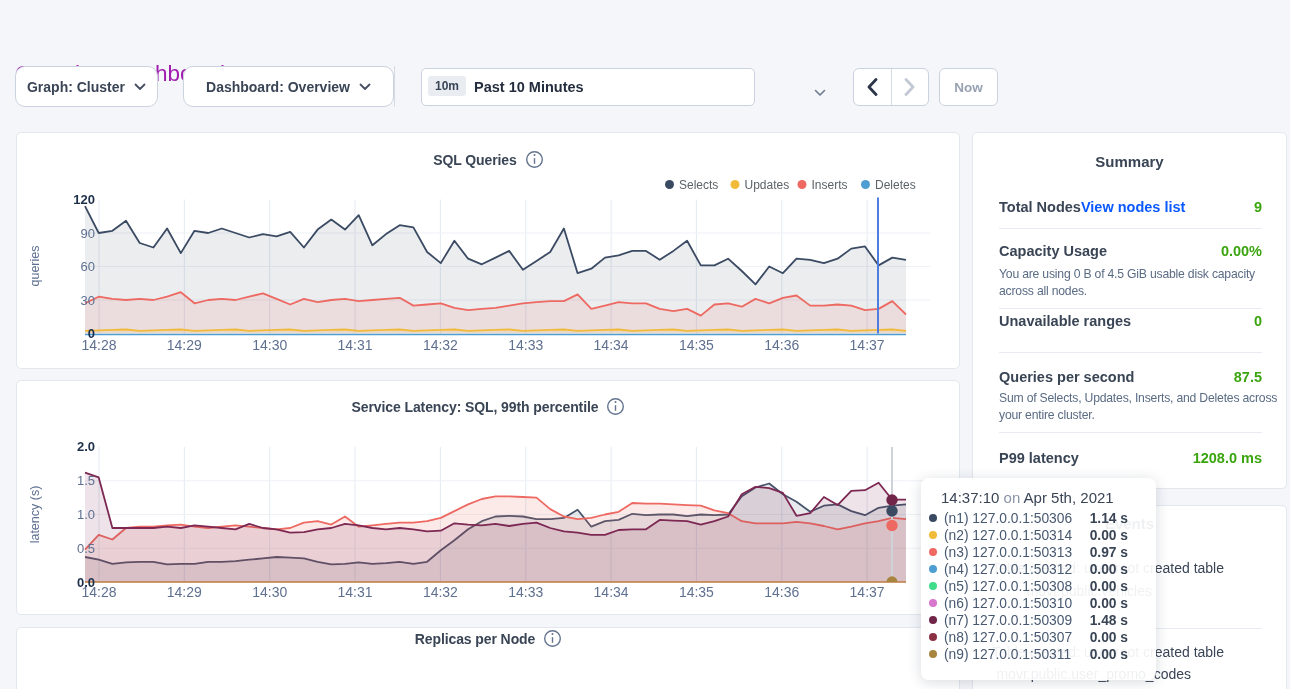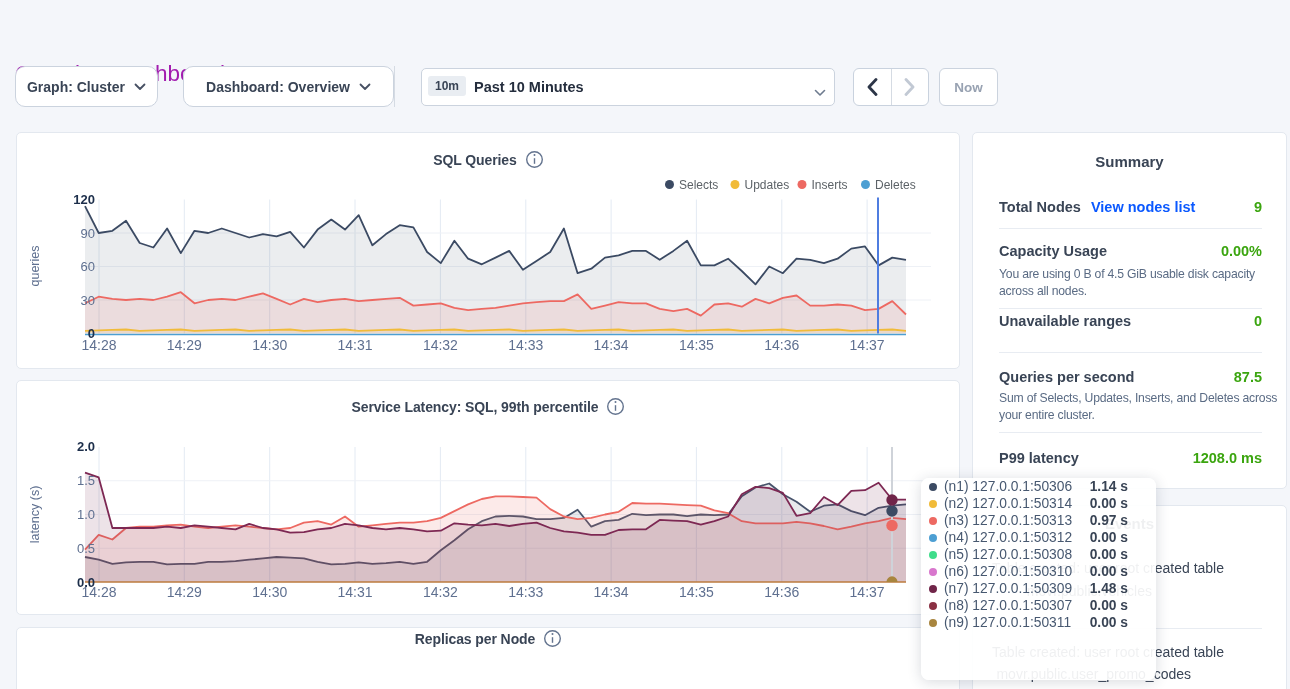--- a/index.html
+++ b/index.html
@@ -20,21 +20,21 @@
 <body>
 <div class="abs" style="left:15px;top:13px;font-size:22.5px;color:#a21caf;margin-top:48px;">Overview Dashboard</div>
 
 <div class="btn" style="left:15px;top:66px;width:143px;height:41px;gap:9px;">Graph: Cluster <svg width="12" height="8" viewBox="0 0 12 8">
       <path d="M1.5 1.5 L6 6 L10.5 1.5" stroke="#475063" stroke-width="1.8" fill="none" stroke-linecap="round" stroke-linejoin="round"></path>
     </svg></div>
 <div class="btn" style="left:183px;top:66px;width:211px;height:41px;gap:9px;">Dashboard: Overview <svg width="12" height="8" viewBox="0 0 12 8">
       <path d="M1.5 1.5 L6 6 L10.5 1.5" stroke="#475063" stroke-width="1.8" fill="none" stroke-linecap="round" stroke-linejoin="round"></path>
     </svg></div>
 <div class="abs" style="left:394px;top:66px;width:1px;height:41px;background:#d5dbe3;"></div>
-<div class="abs" style="left:421px;top:68px;width:414px;height:38px;background:#fff;border:1px solid #cbd3de;border-radius:5px;padding-left:36px;">
+<div class="abs" style="left:421px;top:68px;width:334px;height:38px;background:#fff;border:1px solid #cbd3de;border-radius:5px;padding-left:36px;">
   <span class="abs" style="left:6px;top:7px;background:#e9edf2;border-radius:3px;font-size:12px;font-weight:bold;color:#394455;padding:3px 7px;">10m</span>
   <span class="abs" style="left:52px;top:10px;font-size:14.5px;font-weight:bold;color:#242d3d;">Past 10 Minutes</span>
   <span class="abs" style="left:392px;top:14px;"><svg width="12" height="8" viewBox="0 0 12 8">
         <path d="M1.5 1.5 L6 6 L10.5 1.5" stroke="#6e7b8f" stroke-width="1.6" fill="none" stroke-linecap="round" stroke-linejoin="round"></path>
       </svg></span>
 </div>
 <div class="abs" style="left:853px;top:68px;width:76px;height:38px;background:#fff;border:1px solid #c9d2de;border-radius:6px;display:flex;">
   <div style="flex:1;display:flex;align-items:center;justify-content:center;border-right:1px solid #d5dbe3;">
       <svg width="12" height="18" viewBox="0 0 12 18">
         <path d="M10 1.5 L3 9 L10 16.5" stroke="#2c3547" stroke-width="2.8" fill="none" stroke-linecap="round" stroke-linejoin="round"></path>
@@ -197,21 +197,21 @@
           <circle cx="8.5" cy="4.1" r="1" fill="#64748f" stroke="none"></circle>
         </g>
       </svg>
     </div>
   </div>
 
 <div class="panel" style="left:972px;top:132px;width:315px;height:357px;">
   <div class="abs" style="left:0;right:0;top:20px;text-align:center;font-size:15px;font-weight:bold;color:#394455;">Summary</div>
   <div class="srow" style="top:66px;">
       <span class="slabel">Total Nodes</span>
-      <span style="margin-left:10px;font-size:14.5px;font-weight:bold;color:#0a58ff;">View nodes list</span>
+      <span style="font-size:14.5px;font-weight:bold;color:#0a58ff;">View nodes list</span>
       <span class="sval">9</span>
     </div>
   <div class="sdiv" style="top:95px;"></div>
   <div class="srow" style="top:110px;">
       <span class="slabel">Capacity Usage</span>
       <span class="sval">0.00%</span>
     </div>
   <div class="scap" style="top:133px;">You are using 0 B of 4.5 GiB usable disk capacity<br>across all nodes.</div>
   <div class="sdiv" style="top:175px;"></div>
   <div class="srow" style="top:180px;">
@@ -234,20 +234,21 @@
 <div class="panel" style="left:972px;top:505px;width:315px;height:200px;">
   <div class="abs" style="left:0;right:0;top:9px;text-align:center;font-size:15px;font-weight:bold;color:#394455;">Events</div>
   <div class="evline" style="right:62px;top:54px;">Table created: user root created table</div>
   <div class="evline" style="right:134px;top:77px;">movr.public.vehicles</div>
   <div class="abs" style="left:24px;right:24px;top:122px;height:1px;background:#e8ecf2;"></div>
   <div class="evline" style="right:62px;top:137.5px;">Table created: user root created table</div>
   <div class="evline" style="right:95px;top:160px;">movr.public.user_promo_codes</div>
 </div>
 
 <div class="abs" style="left:921px;top:478px;width:235px;height:202px;background:rgba(255,255,255,0.92);border-radius:8px;box-shadow:0 2px 14px rgba(40,50,70,0.18);">
+  <div style="padding:10.5px 0 4px 20px;font-size:15px;line-height:17px;color:#394455;">14:37:10 <span style="color:#8a94a6;">on</span> Apr 5th, 2021</div>
   <div class="tiprow">
       <span class="tipdot" style="background:#3b4a63"></span>
       <span class="tiplabel">(n1) 127.0.0.1:50306</span>
       <span class="tipval">1.14 s</span>
     </div>
     <div class="tiprow">
       <span class="tipdot" style="background:#f1bb39"></span>
       <span class="tiplabel">(n2) 127.0.0.1:50314</span>
       <span class="tipval">0.00 s</span>
     </div>

